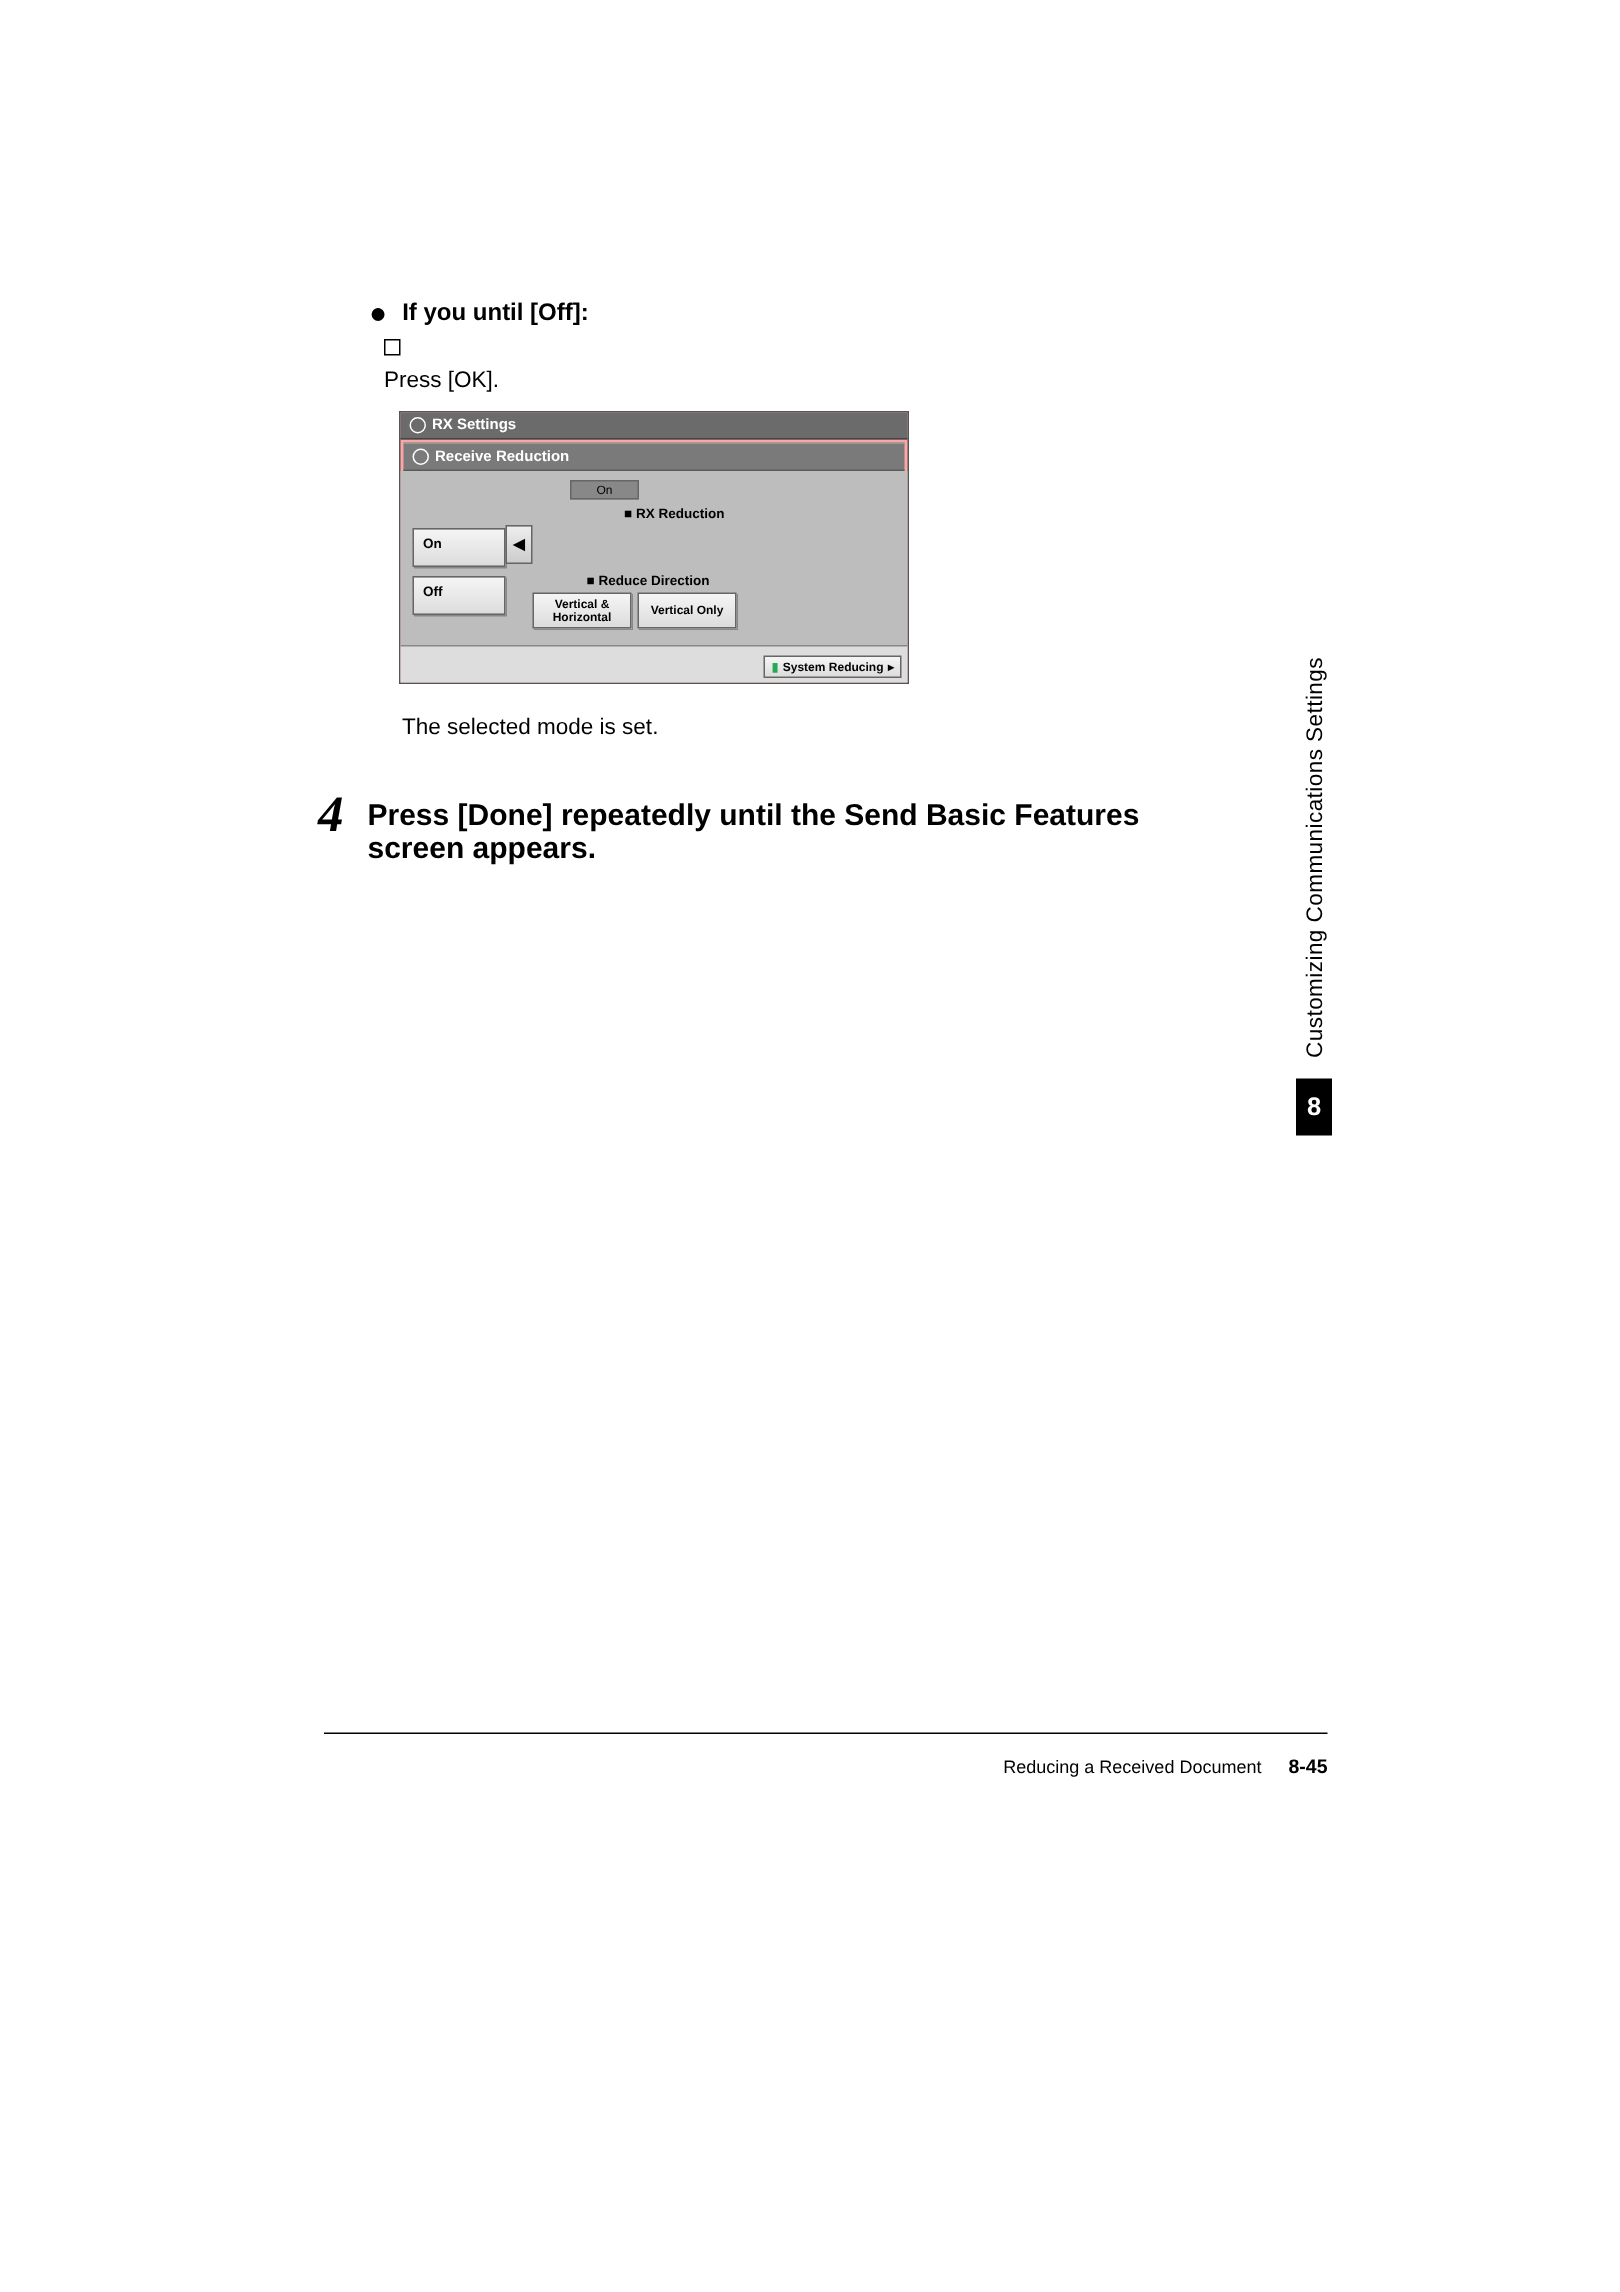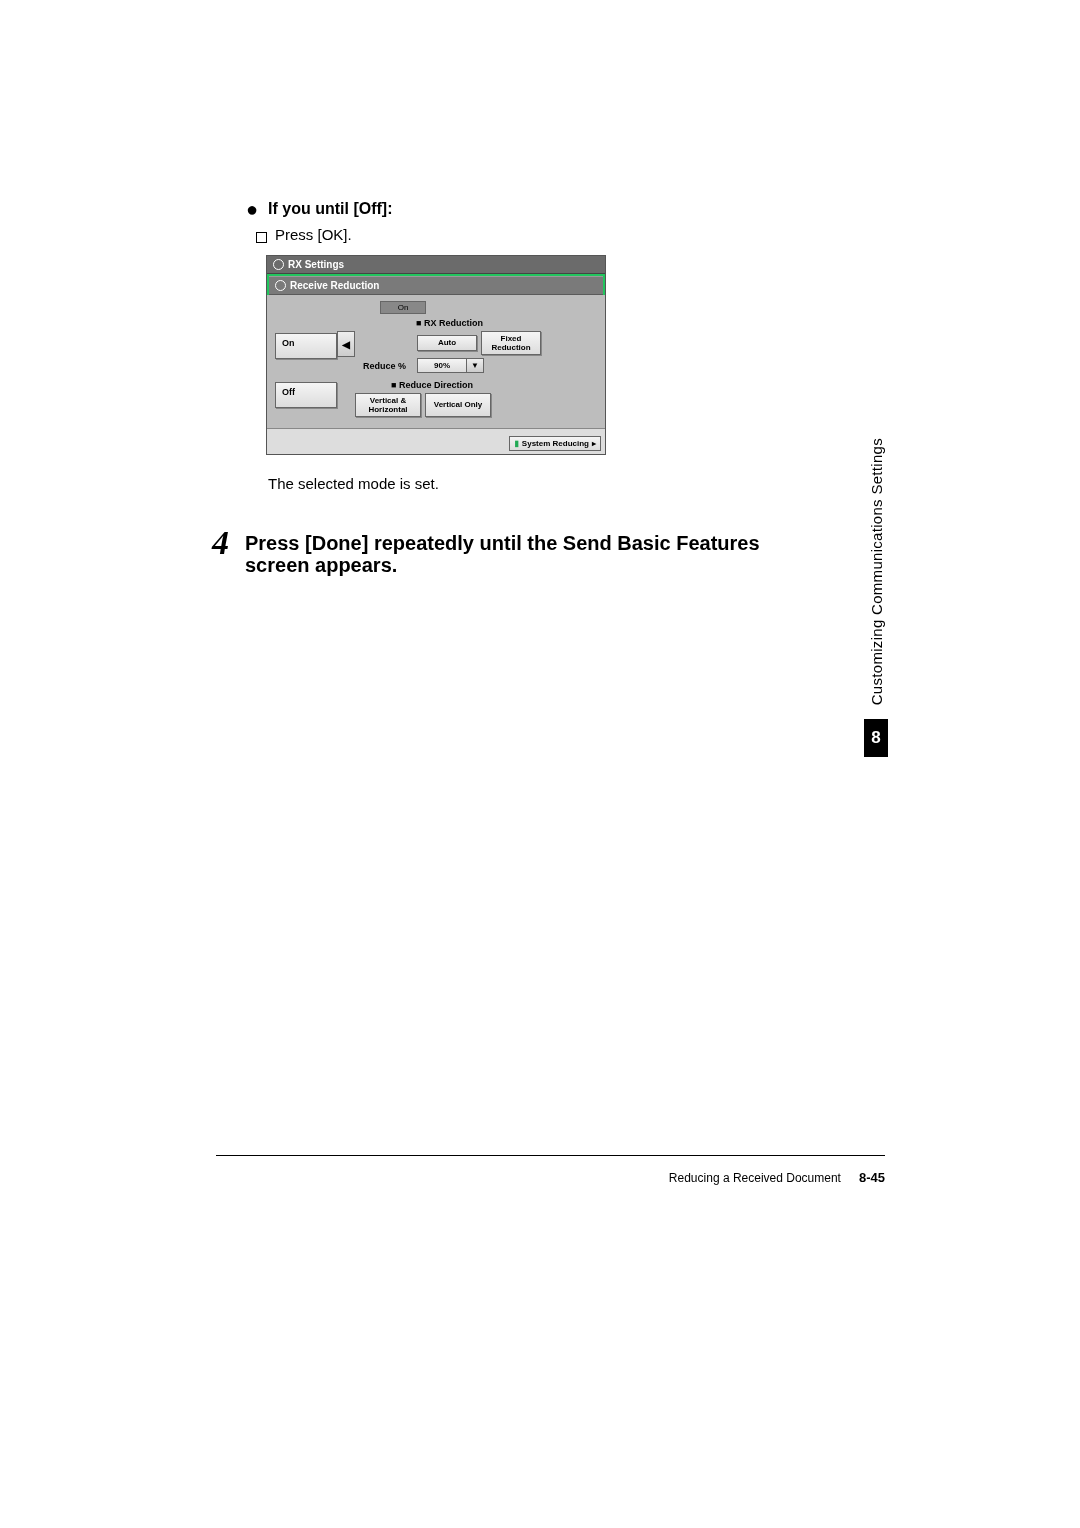--- a/index.html
+++ b/index.html
@@ -28,40 +28,41 @@
     font-size: 16px;
     margin-bottom: 8px;
     margin-left: 10px;
   }
   .bullet-dot {
     font-size: 20px;
     line-height: 16px;
   }
   .sub-line {
     display: flex;
-    align-items: flex-end;
+    align-items: flex-start;
     gap: 8px;
     font-size: 15px;
     margin-left: 20px;
     margin-bottom: 12px;
+    flex-direction: column;
   }
   .square {
     display: inline-block;
     width: 11px;
     height: 11px;
     border: 1.5px solid #000;
     box-sizing: border-box;
   }
   .screenshot-wrap {
     margin-left: 30px;
     margin-bottom: 20px;
   }
   .screenshot {
     width: 340px;
-    background: #22c55e;
+    background: #fca5a5;
     border: 1px solid #555;
     box-sizing: border-box;
     font-family: Arial, sans-serif;
   }
   .ss-titlebar {
     background: #6b6b6b;
     color: #fff;
     font-size: 10px;
     font-weight: bold;
     padding: 3px 6px;
@@ -361,34 +362,20 @@
         </div>
         <div class="ss-body">
           <div class="ss-topstate">On</div>
           <div class="ss-section-label">■ <span>RX Reduction</span></div>
 
           <div class="ss-row">
             <div class="ss-leftcol">
               <div class="ss-btn ss-btn-on">On</div>
             </div>
             <div class="ss-arrow">◀</div>
-            <div style="flex:1">
-              <div class="ss-inner-row">
-                <div class="ss-label-sm"></div>
-                <div class="ss-btn-sm">Auto</div>
-                <div class="ss-btn-sm two-line"><span>Fixed Reduction</span></div>
-              </div>
-              <div class="ss-inner-row">
-                <div class="ss-label-sm">Reduce %</div>
-                <div class="ss-dropdown">
-                  <div class="val">90%</div>
-                  <div class="arr">▼</div>
-                </div>
-              </div>
-            </div>
           </div>
 
           <div class="ss-row" style="align-items:flex-start;margin-top:4px">
             <div class="ss-leftcol">
               <div class="ss-btn ss-btn-on">Off</div>
             </div>
             <div style="width:20px"></div>
             <div style="flex:1">
               <div class="ss-section-label" style="margin-left:0;margin-bottom:3px">■ <span>Reduce Direction</span></div>
               <div class="ss-inner-row" style="margin-left:0">

